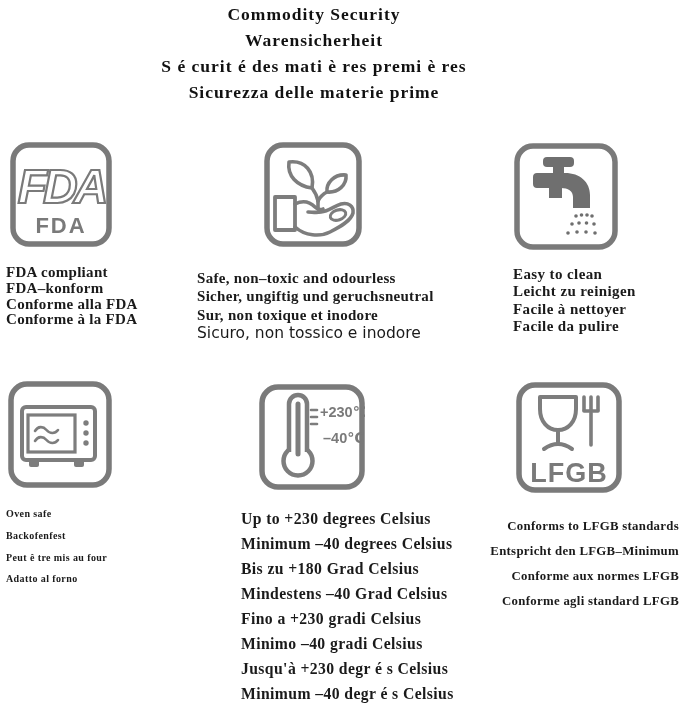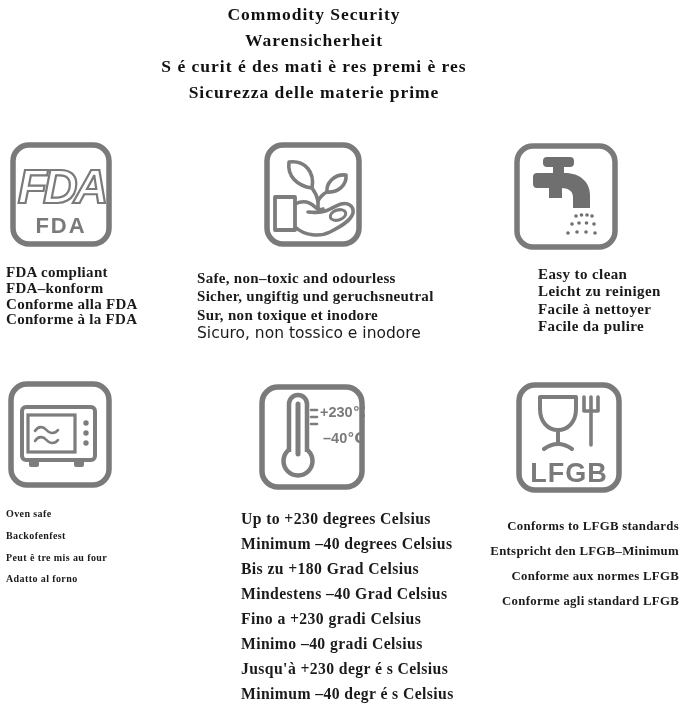--- a/index.html
+++ b/index.html
@@ -9,21 +9,21 @@
   }
   .abs{position:absolute;}
   
   .title{left:0;top:1px;width:628px;text-align:center;font-weight:700;
          font-size:17.5px;line-height:26px;letter-spacing:1px;color:#111;}
   
   .tblock{font-weight:700;white-space:nowrap;}
   .fda-text{left:6px;top:265px;font-size:15px;line-height:15.8px;letter-spacing:.3px;}
   .safe-text{left:197px;top:258px;font-size:15px;line-height:18.3px;letter-spacing:.3px;margin-top:11px;}
   .safe-text .sans{font-family:"DejaVu Sans",sans-serif;font-weight:400;font-size:15.5px;letter-spacing:0;}
-  .clean-text{left:513px;top:266px;font-size:15px;line-height:17.3px;letter-spacing:.4px;margin-left:25px;}
+  .clean-text{left:513px;top:266px;font-size:15px;line-height:17.3px;letter-spacing:.4px;}
   .oven-text{left:6px;top:503px;font-size:10px;line-height:21.8px;letter-spacing:.4px;}
   .temp-text{left:241px;top:506px;font-size:15.7px;line-height:25px;letter-spacing:.4px;}
   .lfgb-text{left:468px;top:514px;width:211px;text-align:right;font-size:12.8px;
              line-height:25px;letter-spacing:.3px;}
   
   .icon{display:block;}
   .fda-icon{left:10px;top:142px;}
   .plant-icon{left:264px;top:142px;}
   .faucet-icon{left:514px;top:143px;}
   .oven-icon{left:8px;top:381px;}

